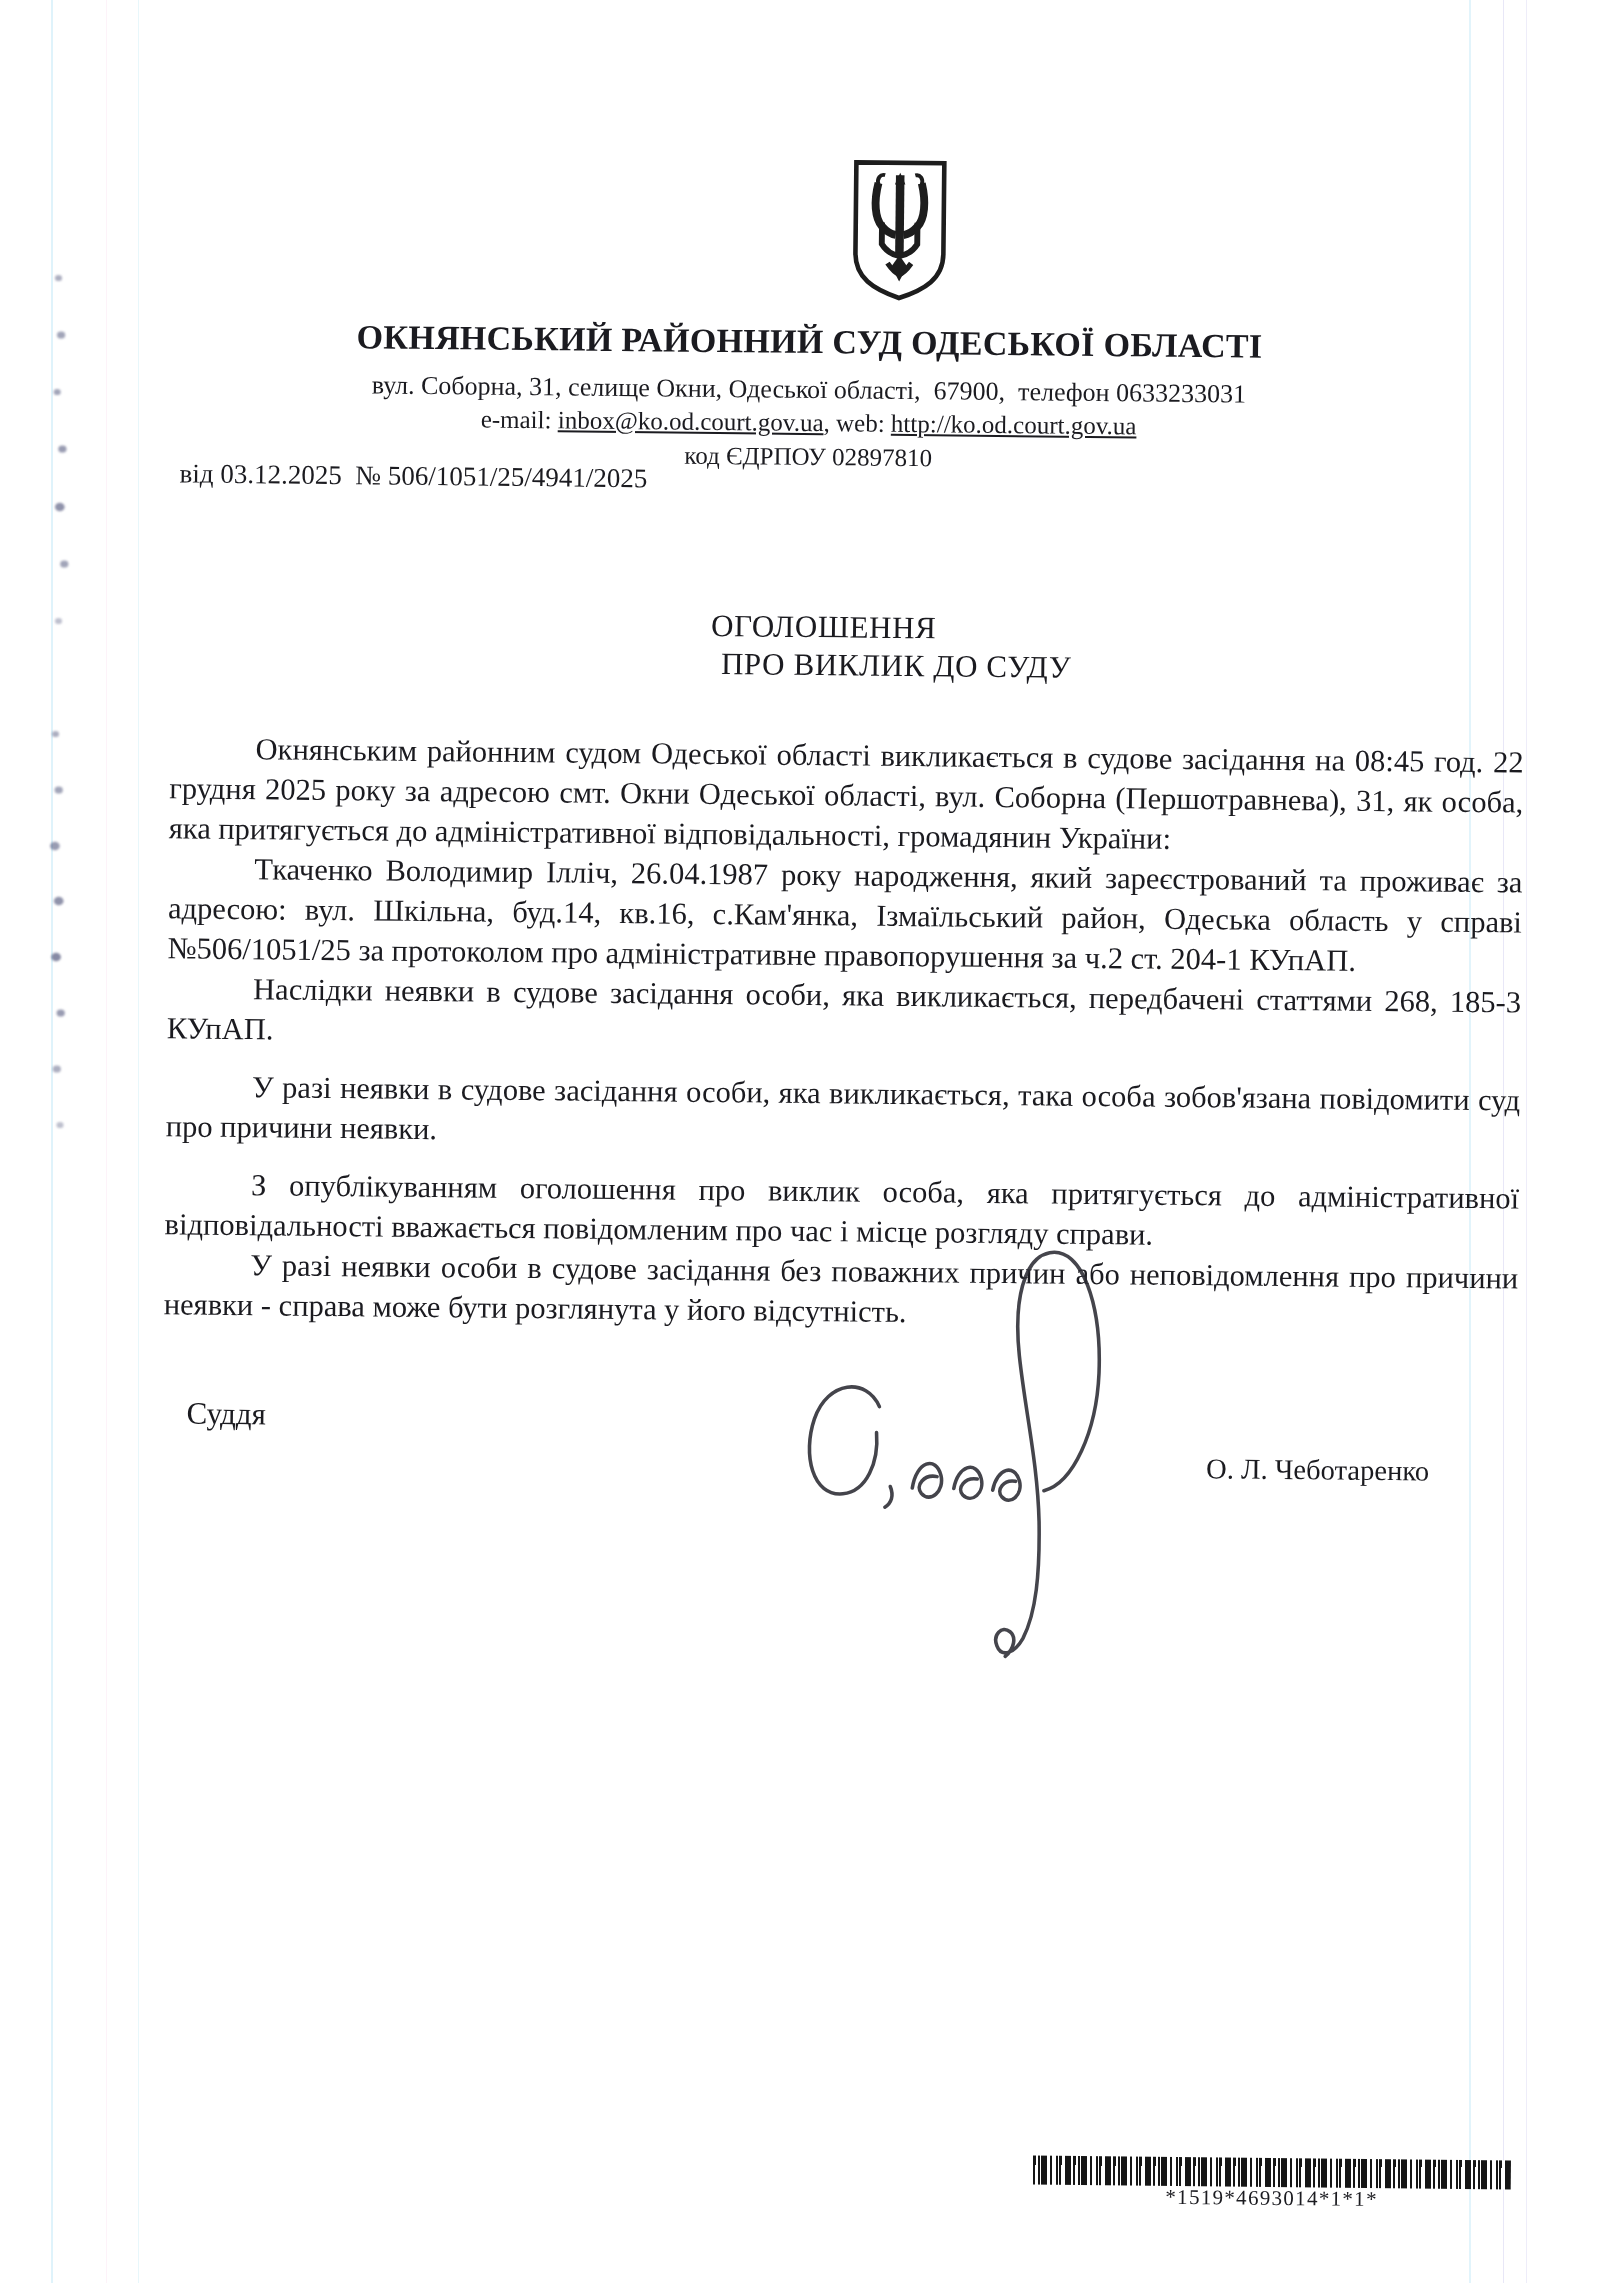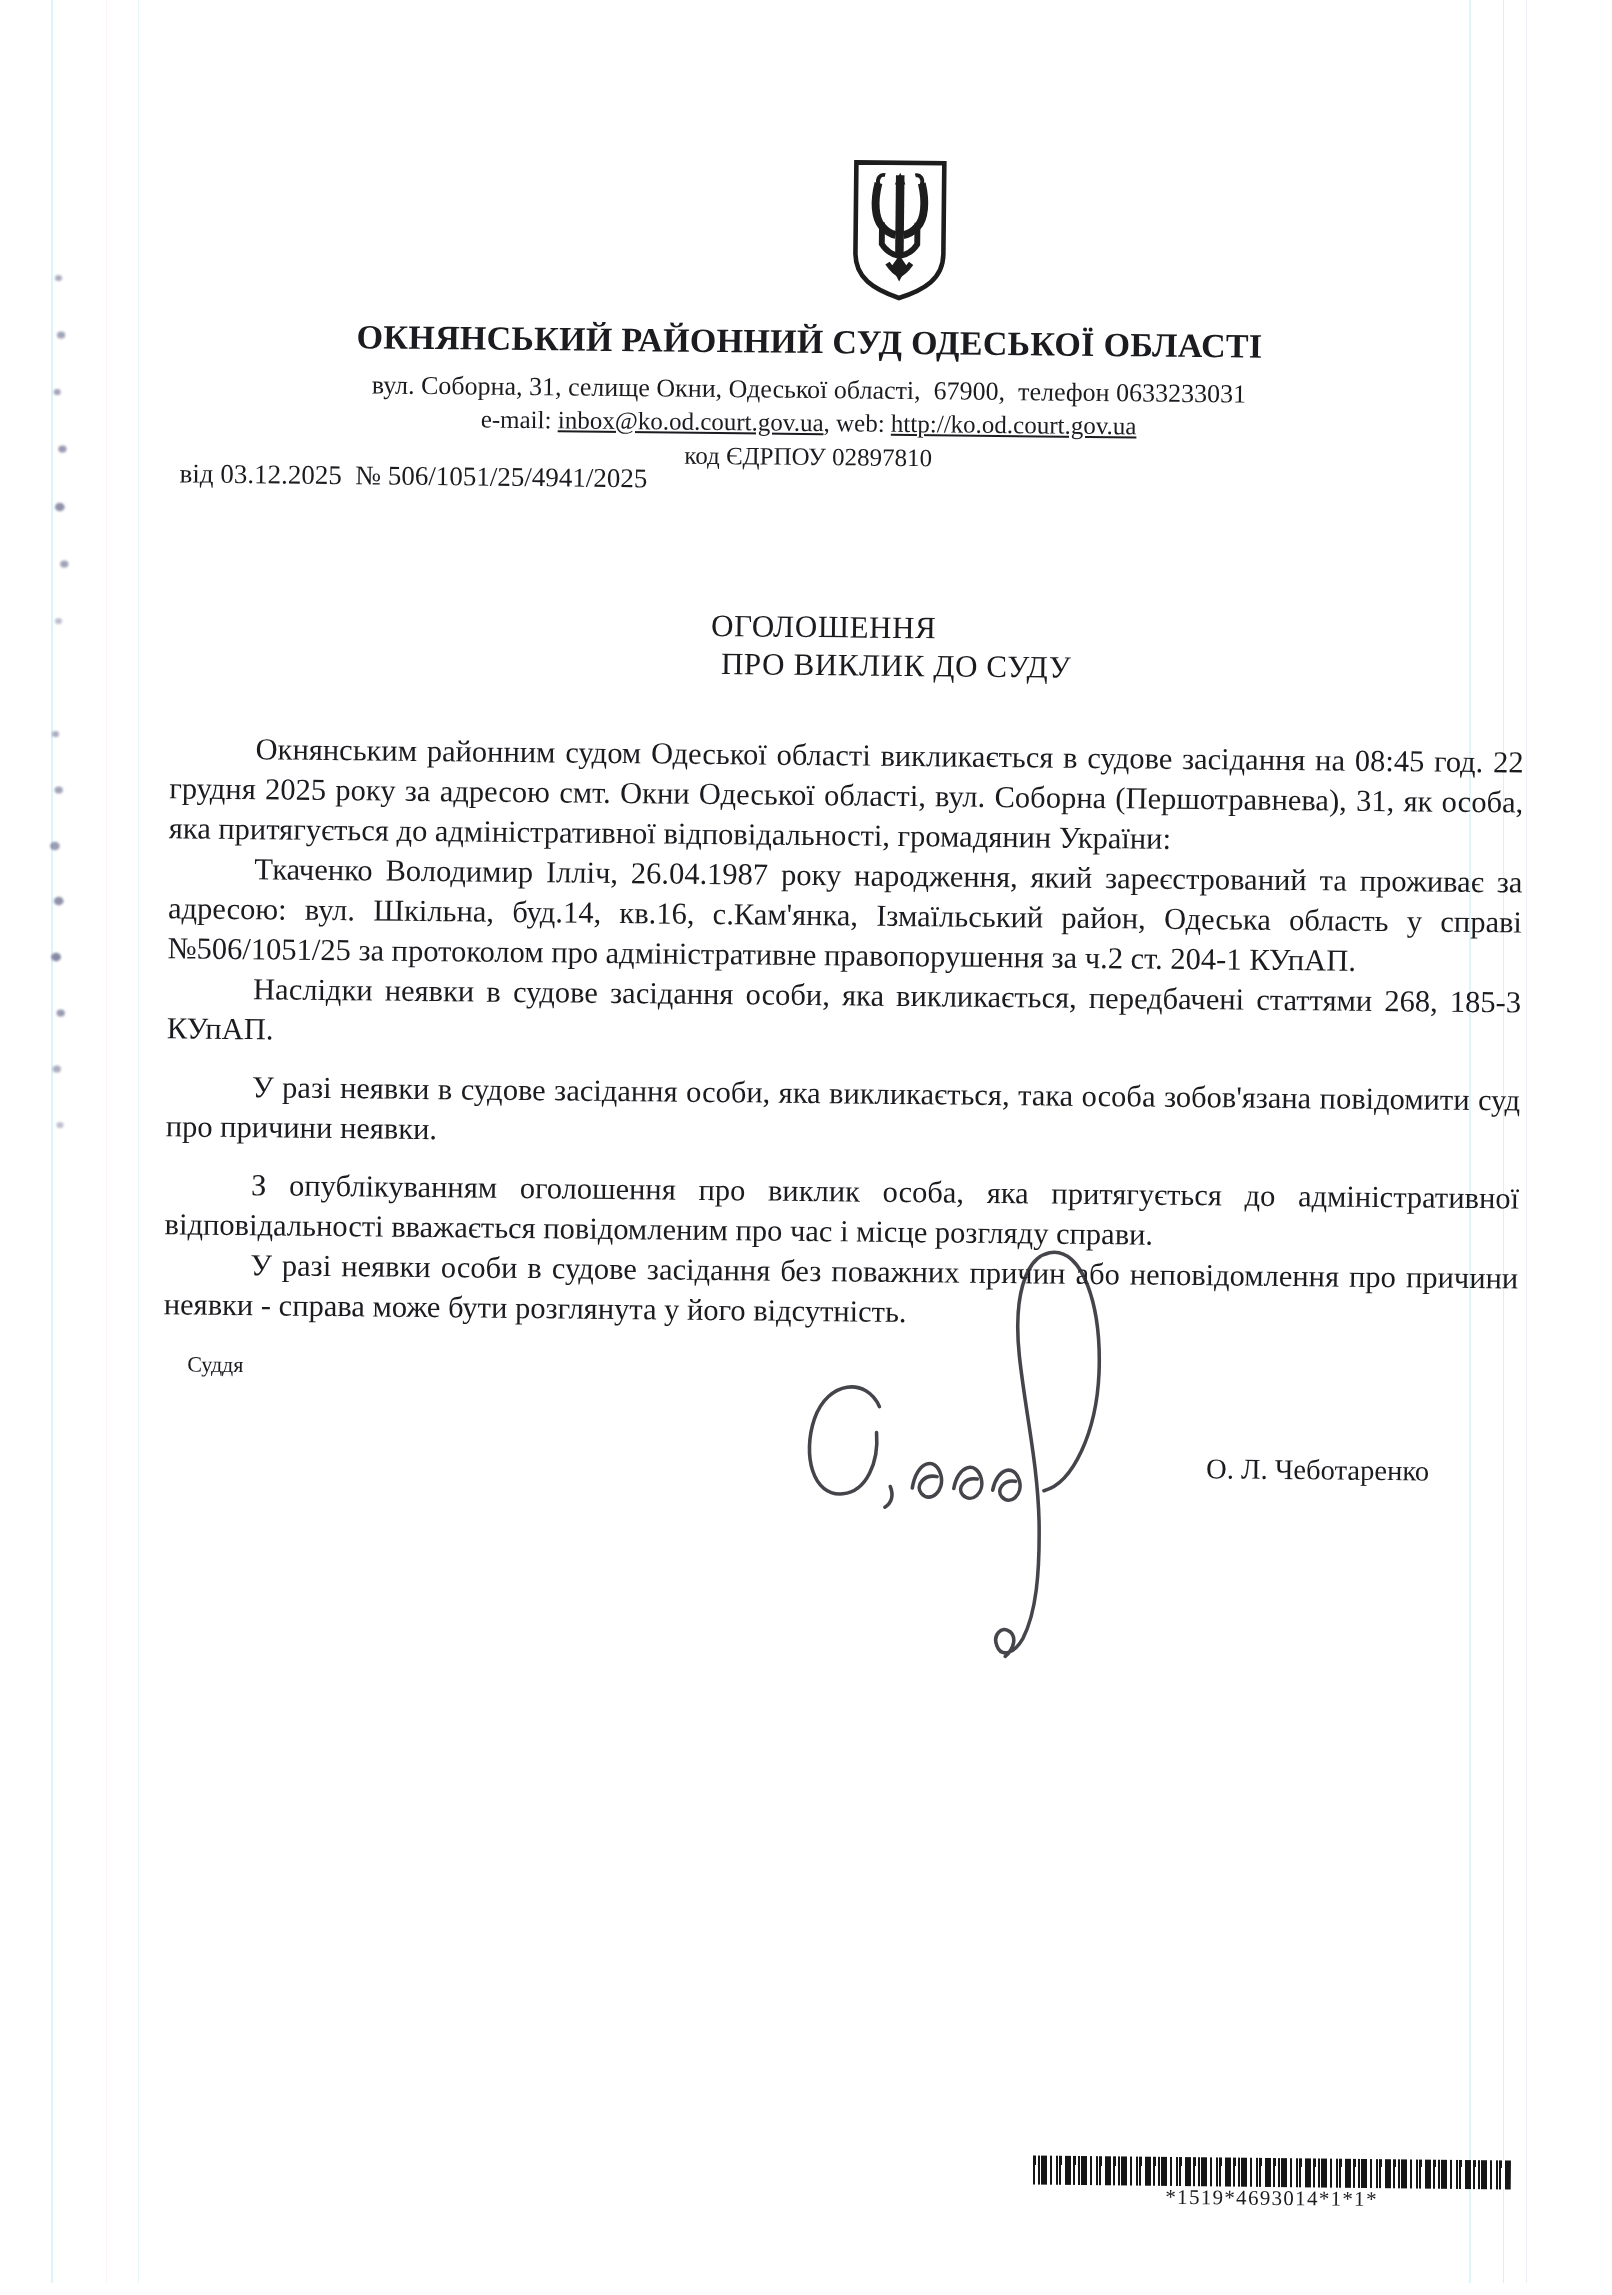--- a/index.html
+++ b/index.html
@@ -22,21 +22,21 @@
   .mail{top:409px;font-size:25px;}
   .mail .u{text-decoration:underline;}
   .edrpou{top:443px;font-size:25px;}
   .refline{left:173px;top:465px;font-size:27px;}
   .title-block{left:706px;top:608px;font-size:31px;line-height:38px;letter-spacing:0.6px;}
   .title-block .l2{padding-left:10.4px;}
   .bodytext{left:166px;top:735px;width:1354px;font-size:30.5px;line-height:40px;
             text-align:justify;}
   .bodytext p{margin:0;text-indent:86px;}
   .bodytext p.gap{margin-top:18px;}
-  .sig-label{left:190px;top:1358px;font-size:22px;}
+  .sig-label{left:190px;top:1402px;font-size:31px;}
   .sig-name{left:1210px;top:1449px;font-size:28.6px;}
   .sig-svg{left:688px;top:1182px;width:467px;height:519px;}
   .emblem{left:838px;top:156px;width:105px;height:147px;}
   .barcode{left:1044px;top:2153px;width:478px;height:28.6px;
     background:repeating-linear-gradient(90deg,
       #151515 0 2.6px,#fff 2.6px 5.2px,#151515 5.2px 7.1px,#fff 7.1px 8.4px,
       #151515 8.4px 14.3px,#fff 14.3px 17px,#151515 17px 19px,#fff 19px 23px,
       #151515 23px 25px,#fff 25px 26px,#151515 26px 28.6px,#fff 28.6px 32px,
       #151515 32px 38px,#fff 38px 40px);}
   .barcode-text{left:1044px;top:2181px;width:478px;text-align:center;

